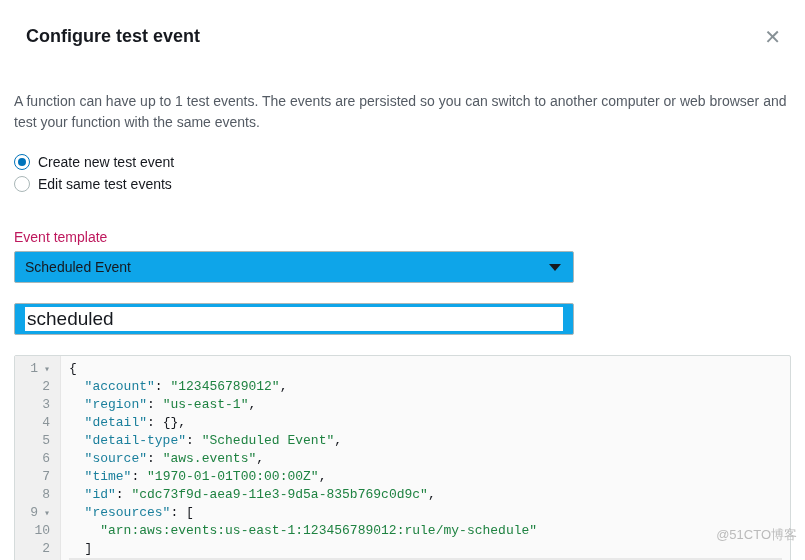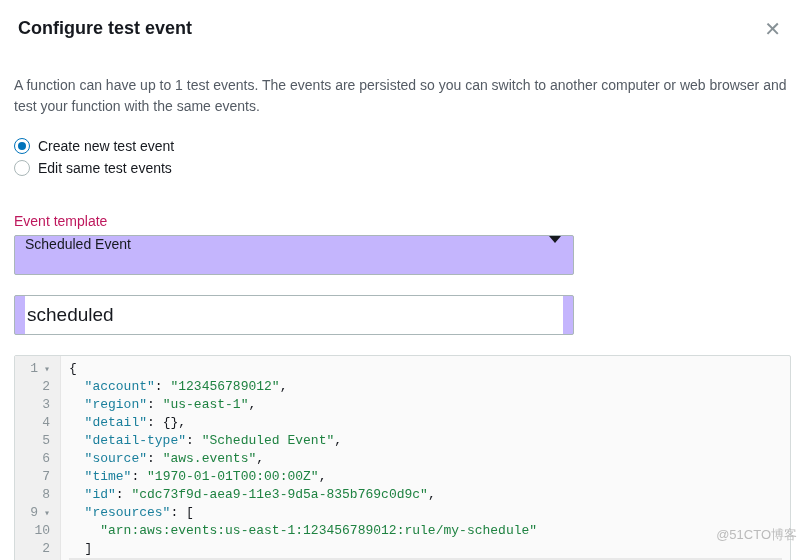--- a/index.html
+++ b/index.html
@@ -16,21 +16,21 @@
   }
   .header {
     display: flex;
     align-items: center;
     justify-content: space-between;
     padding: 14px 20px 10px 14px;
   }
   .header h1 {
     font-size: 18px;
     font-weight: 700;
-    margin: 4px;
+    margin: 12px;
     color: #16191f;
   }
   .close-x {
     color: #879196;
     font-size: 20px;
     line-height: 1;
     cursor: pointer;
     padding: 4px;
   }
   .body {
@@ -64,26 +64,27 @@
   .radio-row.sel .radio-label { font-weight: 400; color:#16191f; }
   .field-label {
     color: #be185d;
     font-size: 14px;
     margin-bottom: 6px;
     margin-top: 34px;
   }
   .select-wrap, .input-wrap {
     border: 1px solid #aab7b8;
     border-radius: 2px;
-    height: 40px;
+    height: 32px;
     display: flex;
+    align-items: center;
     padding: 0 10px;
     justify-content: space-between;
     margin-bottom: 20px;
-    background: #c4b5fd;
+    background: #0ea5e9;
   }
   .select-wrap { cursor: pointer; width: 560px; }
   .input-wrap { width: 560px; }
   .input-wrap input {
     border: none; outline: none; width: 100%;
     font-size: 19px; color: #16191f;
     font-family: inherit;
   }
   .caret-down {
     width: 0; height: 0;

